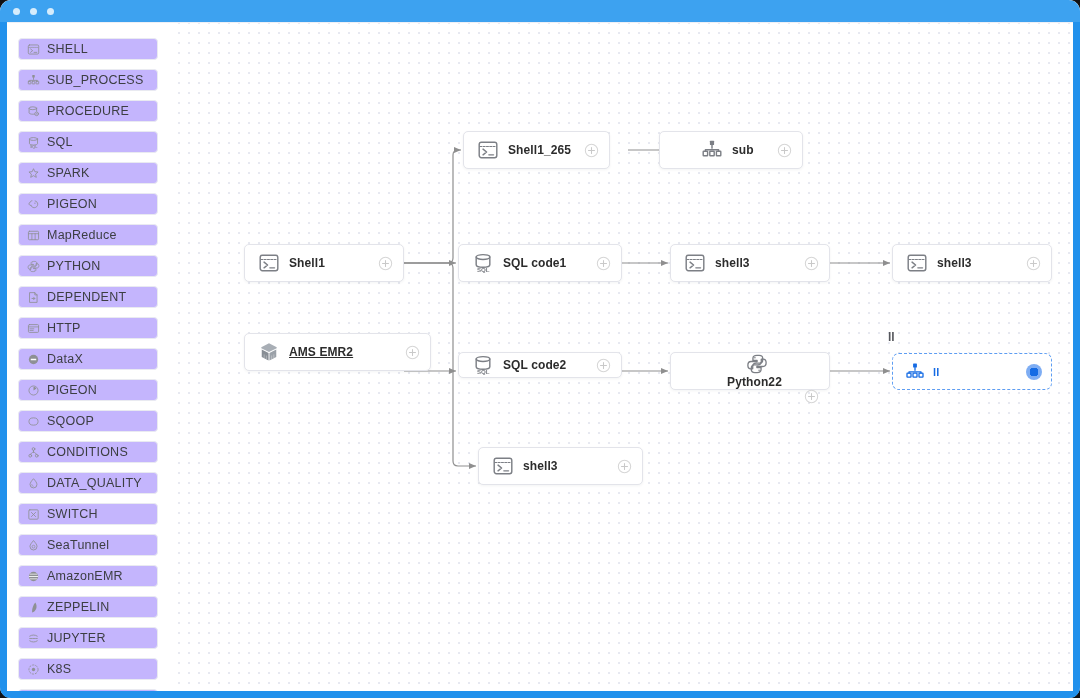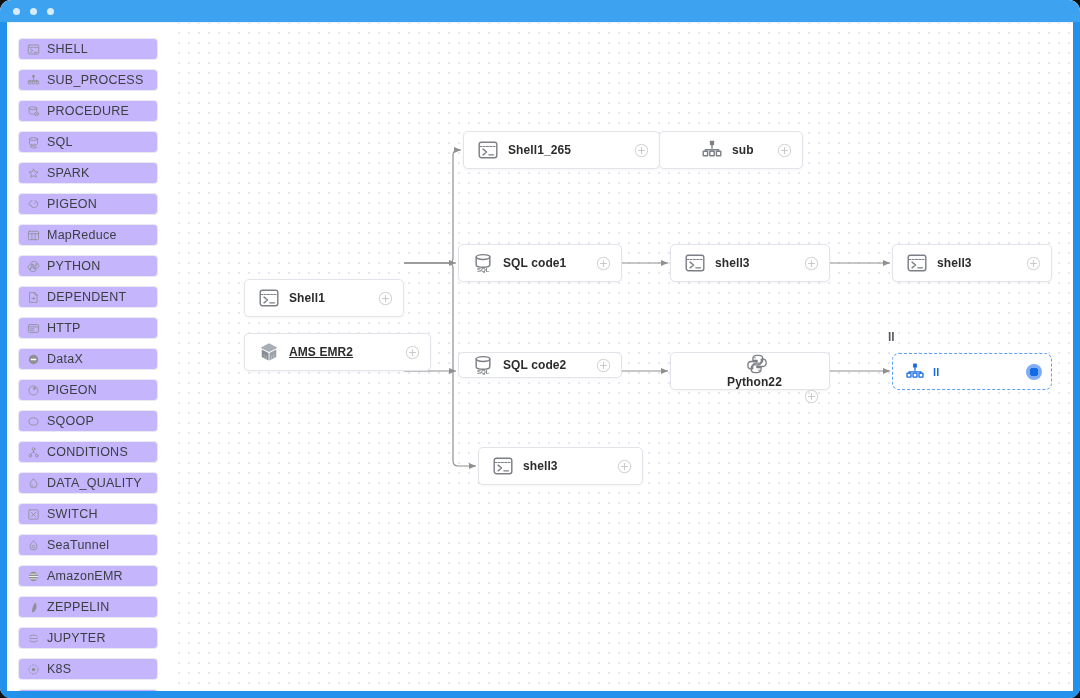--- a/index.html
+++ b/index.html
@@ -361,21 +361,21 @@
       <path d="M404 263L448 263Q453 263 453 268L453 461Q453 466 458 466L476 466" class="edge" marker-end="url(#arrowhead)"></path>
       <path d="M404 371L456 371" class="edge" marker-end="url(#arrowhead)"></path>
       <path d="M628 150L674 150" class="edge" marker-end="url(#arrowhead)"></path>
       <path d="M622 263L668 263" class="edge" marker-end="url(#arrowhead)"></path>
       <path d="M830 263L890 263" class="edge" marker-end="url(#arrowhead)"></path>
       <path d="M622 371L668 371" class="edge" marker-end="url(#arrowhead)"></path>
       <path d="M830 371L890 371" class="edge" marker-end="url(#arrowhead)"></path>
     </svg>
 
   <div id="node-layer">
-      <div class="node" style="left: 463px; top: 131px; width: 197px; height: 38px;">
+      <div class="node" style="left: 463px; top: 131px; width: 147px; height: 38px;">
     <svg class="node-icon" viewBox="0 0 20 20">
           <use href="#sym-shell" xlink:href="#sym-shell"></use>
         </svg>
     <span class="node-label">Shell1_265</span>
     <svg class="node-plus" viewBox="0 0 16 16">
       <circle cx="8" cy="8" r="6.6" fill="none" stroke="#d6d6d6" stroke-width="1.1"></circle>
       <path d="M8 4.8v6.4M4.8 8h6.4" stroke="#c9c9c9" stroke-width="1.1" stroke-linecap="round"></path>
     </svg>
 
   </div>
@@ -383,21 +383,21 @@
     <svg class="node-icon" viewBox="0 0 20 20">
           <use href="#sym-sub-process" xlink:href="#sym-sub-process"></use>
         </svg>
     <span class="node-label">sub</span>
     <svg class="node-plus" viewBox="0 0 16 16">
       <circle cx="8" cy="8" r="6.6" fill="none" stroke="#d6d6d6" stroke-width="1.1"></circle>
       <path d="M8 4.8v6.4M4.8 8h6.4" stroke="#c9c9c9" stroke-width="1.1" stroke-linecap="round"></path>
     </svg>
 
   </div>
-      <div class="node" style="left: 244px; top: 244px; width: 160px; height: 38px; margin-top: 35px;">
+      <div class="node" style="left: 244px; top: 244px; width: 160px; height: 38px;">
     <svg class="node-icon" viewBox="0 0 20 20">
           <use href="#sym-shell" xlink:href="#sym-shell"></use>
         </svg>
     <span class="node-label">Shell1</span>
     <svg class="node-plus" viewBox="0 0 16 16">
       <circle cx="8" cy="8" r="6.6" fill="none" stroke="#d6d6d6" stroke-width="1.1"></circle>
       <path d="M8 4.8v6.4M4.8 8h6.4" stroke="#c9c9c9" stroke-width="1.1" stroke-linecap="round"></path>
     </svg>
 
   </div>

